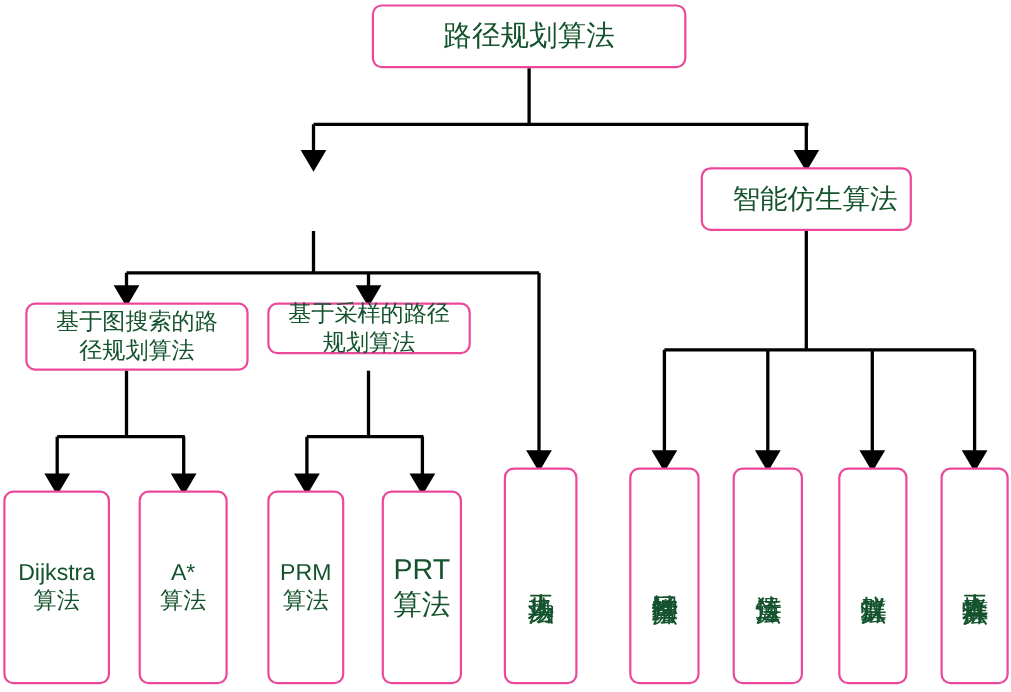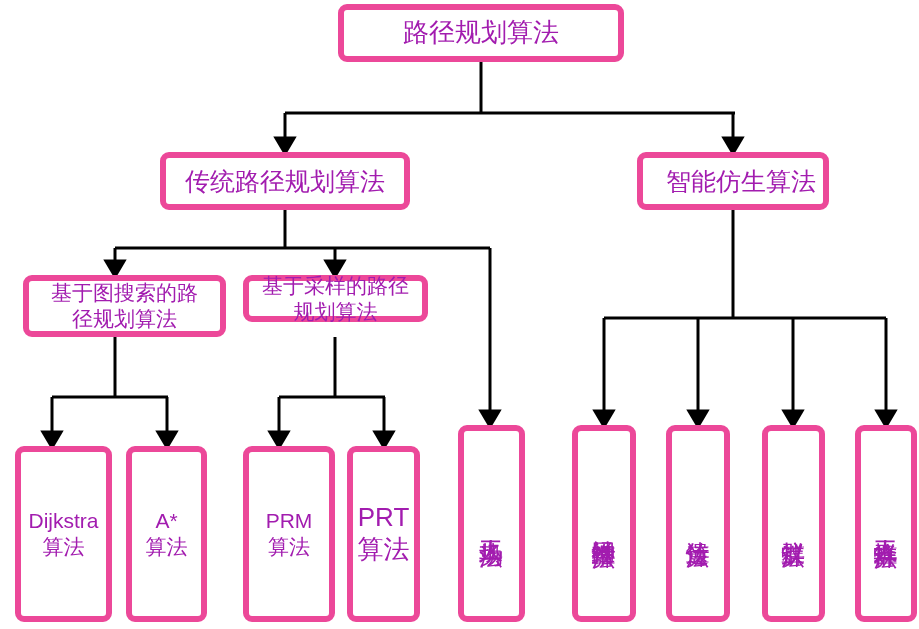--- a/index.html
+++ b/index.html
@@ -21,46 +21,46 @@
     position: absolute;
     left: 0;
     top: 0;
     width: 919px;
     height: 629px;
     pointer-events: none;
   }
   .node {
     position: absolute;
     box-sizing: border-box;
-    border: 6px solid #ec4899;
+    border: 2px solid #ec4899;
     border-radius: 9px;
     background: #ffffff;
     display: flex;
     align-items: center;
     justify-content: center;
     text-align: center;
-    color: #a21caf;
+    color: #14532d;
     line-height: 1.22;
     white-space: pre-line;
   }
   .node.vertical {
     writing-mode: vertical-rl;
     text-orientation: upright;
     line-height: 1.05;
     letter-spacing: 1px;
     white-space: normal;
   }
   .n-root      { left: 338px; top: 4px;   width: 286px; height: 58px;  font-size: 26px; }
   .n-trad      { left: 160px; top: 152px; width: 250px; height: 58px;  font-size: 25px; }
   .n-bionic    { left: 637px; top: 152px; width: 192px; height: 58px;  font-size: 25px; padding-left: 16px; }
   .n-graph     { left: 23px;  top: 275px; width: 203px; height: 62px;  font-size: 21px; }
   .n-sample    { left: 243px; top: 275px; width: 185px; height: 47px;  font-size: 21px; }
-  .n-dijkstra  { left: 15px;   top: 446px; width: 97px;  height: 176px; font-size: 21px; }
+  .n-dijkstra  { left: 3px;   top: 446px; width: 97px;  height: 176px; font-size: 21px; }
   .n-astar     { left: 126px; top: 446px; width: 81px;  height: 176px; font-size: 21px; }
-  .n-prm       { left: 243px; top: 446px; width: 92px;  height: 176px; font-size: 21px; }
+  .n-prm       { left: 243px; top: 446px; width: 70px;  height: 176px; font-size: 21px; }
   .n-prt       { left: 347px; top: 446px; width: 73px;  height: 176px; font-size: 26px; }
   .n-apf       { left: 458px; top: 425px; width: 67px;  height: 197px; font-size: 24px; }
   .n-nn        { left: 572px; top: 425px; width: 64px;  height: 197px; font-size: 24px; }
   .n-ga        { left: 666px; top: 425px; width: 64px;  height: 197px; font-size: 24px; }
   .n-aco       { left: 762px; top: 425px; width: 63px;  height: 197px; font-size: 24px; }
   .n-abc       { left: 855px; top: 425px; width: 62px;  height: 197px; font-size: 24px; }
 </style>
 </head>
 <body>
 
@@ -100,21 +100,20 @@
       <path d="M604,318 L886,318"></path>
       <path d="M604,318 L604,419" marker-end="url(#arrow)"></path>
       <path d="M698,318 L698,419" marker-end="url(#arrow)"></path>
       <path d="M793,318 L793,419" marker-end="url(#arrow)"></path>
       <path d="M886,318 L886,419" marker-end="url(#arrow)"></path>
     </g>
   </svg>
 
   <div class="node n-root">路径规划算法</div>
 
-  <div class="node n-trad">传统路径规划算法</div>
 
   <div class="node n-bionic">智能仿生算法</div>
 
   <div class="node n-graph">基于图搜索的路
 径规划算法</div>
 
   <div class="node n-sample">基于采样的路径
 规划算法</div>
 
   <div class="node n-dijkstra">Dijkstra

